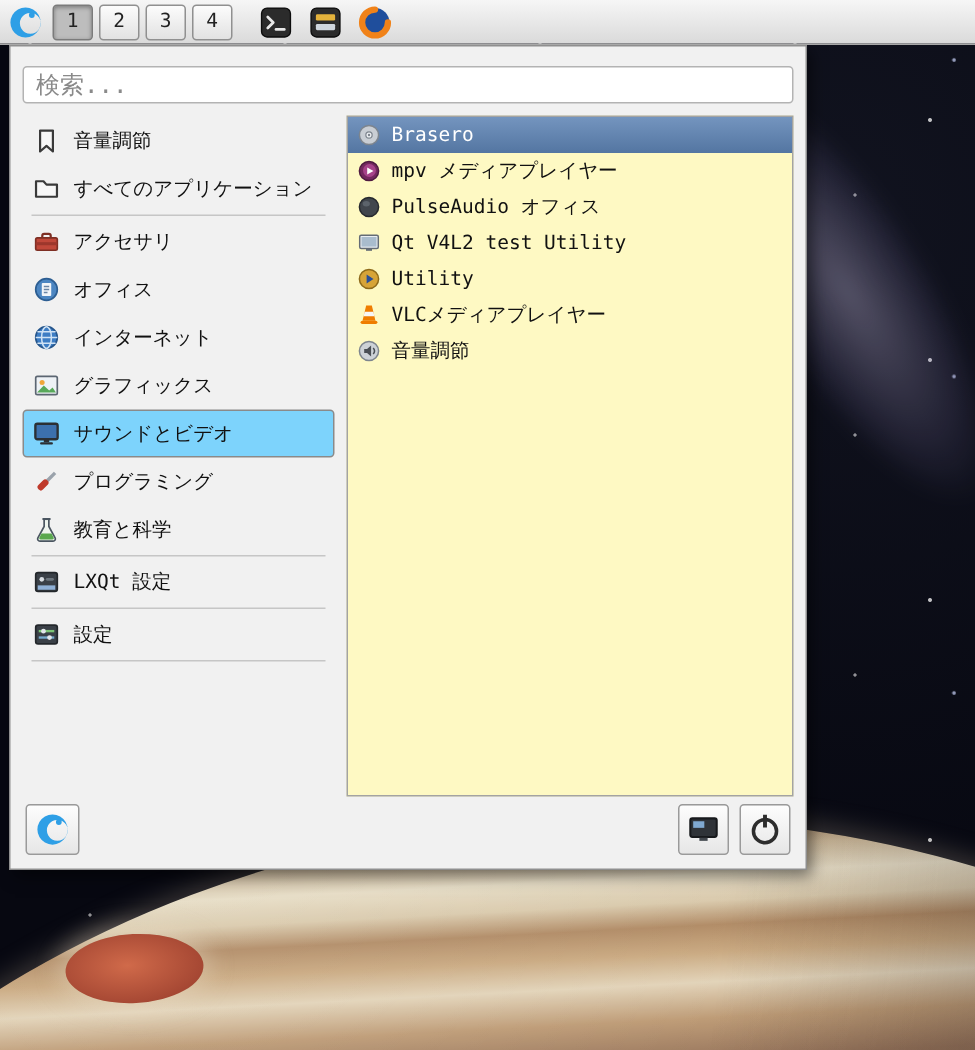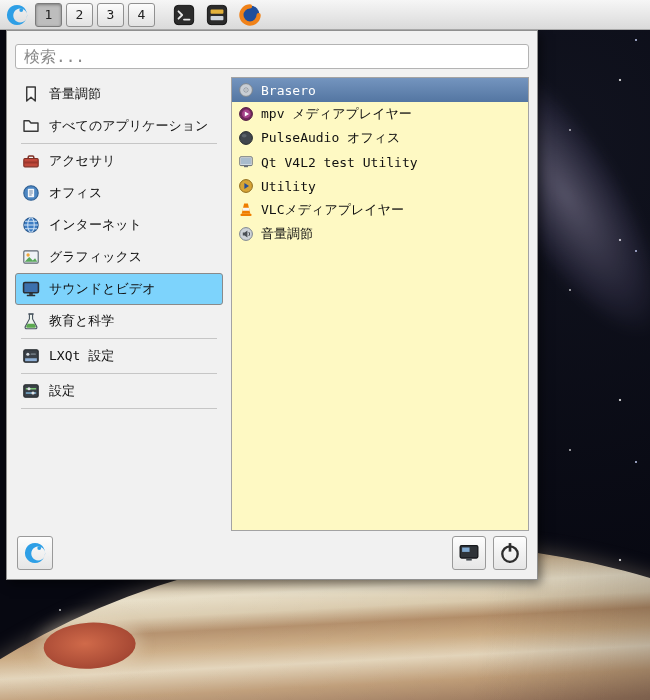--- a/index.html
+++ b/index.html
@@ -308,20 +308,26 @@
           <span class="clabel">グラフィックス</span>
         </div>
         <div class="cat selected">
           <svg class="svgic">
             <use href="#sym-monitor"></use>
           </svg>
           <span class="clabel">サウンドとビデオ</span>
         </div>
         <div class="cat">
           <svg class="svgic">
+            <use href="#sym-screwdriver"></use>
+          </svg>
+          <span class="clabel">プログラミング</span>
+        </div>
+        <div class="cat">
+          <svg class="svgic">
             <use href="#sym-flask"></use>
           </svg>
           <span class="clabel">教育と科学</span>
         </div>
         <div class="csep"></div>
         <div class="cat">
           <svg class="svgic">
             <use href="#sym-lxqt-settings"></use>
           </svg>
           <span class="clabel">LXQt 設定</span>

